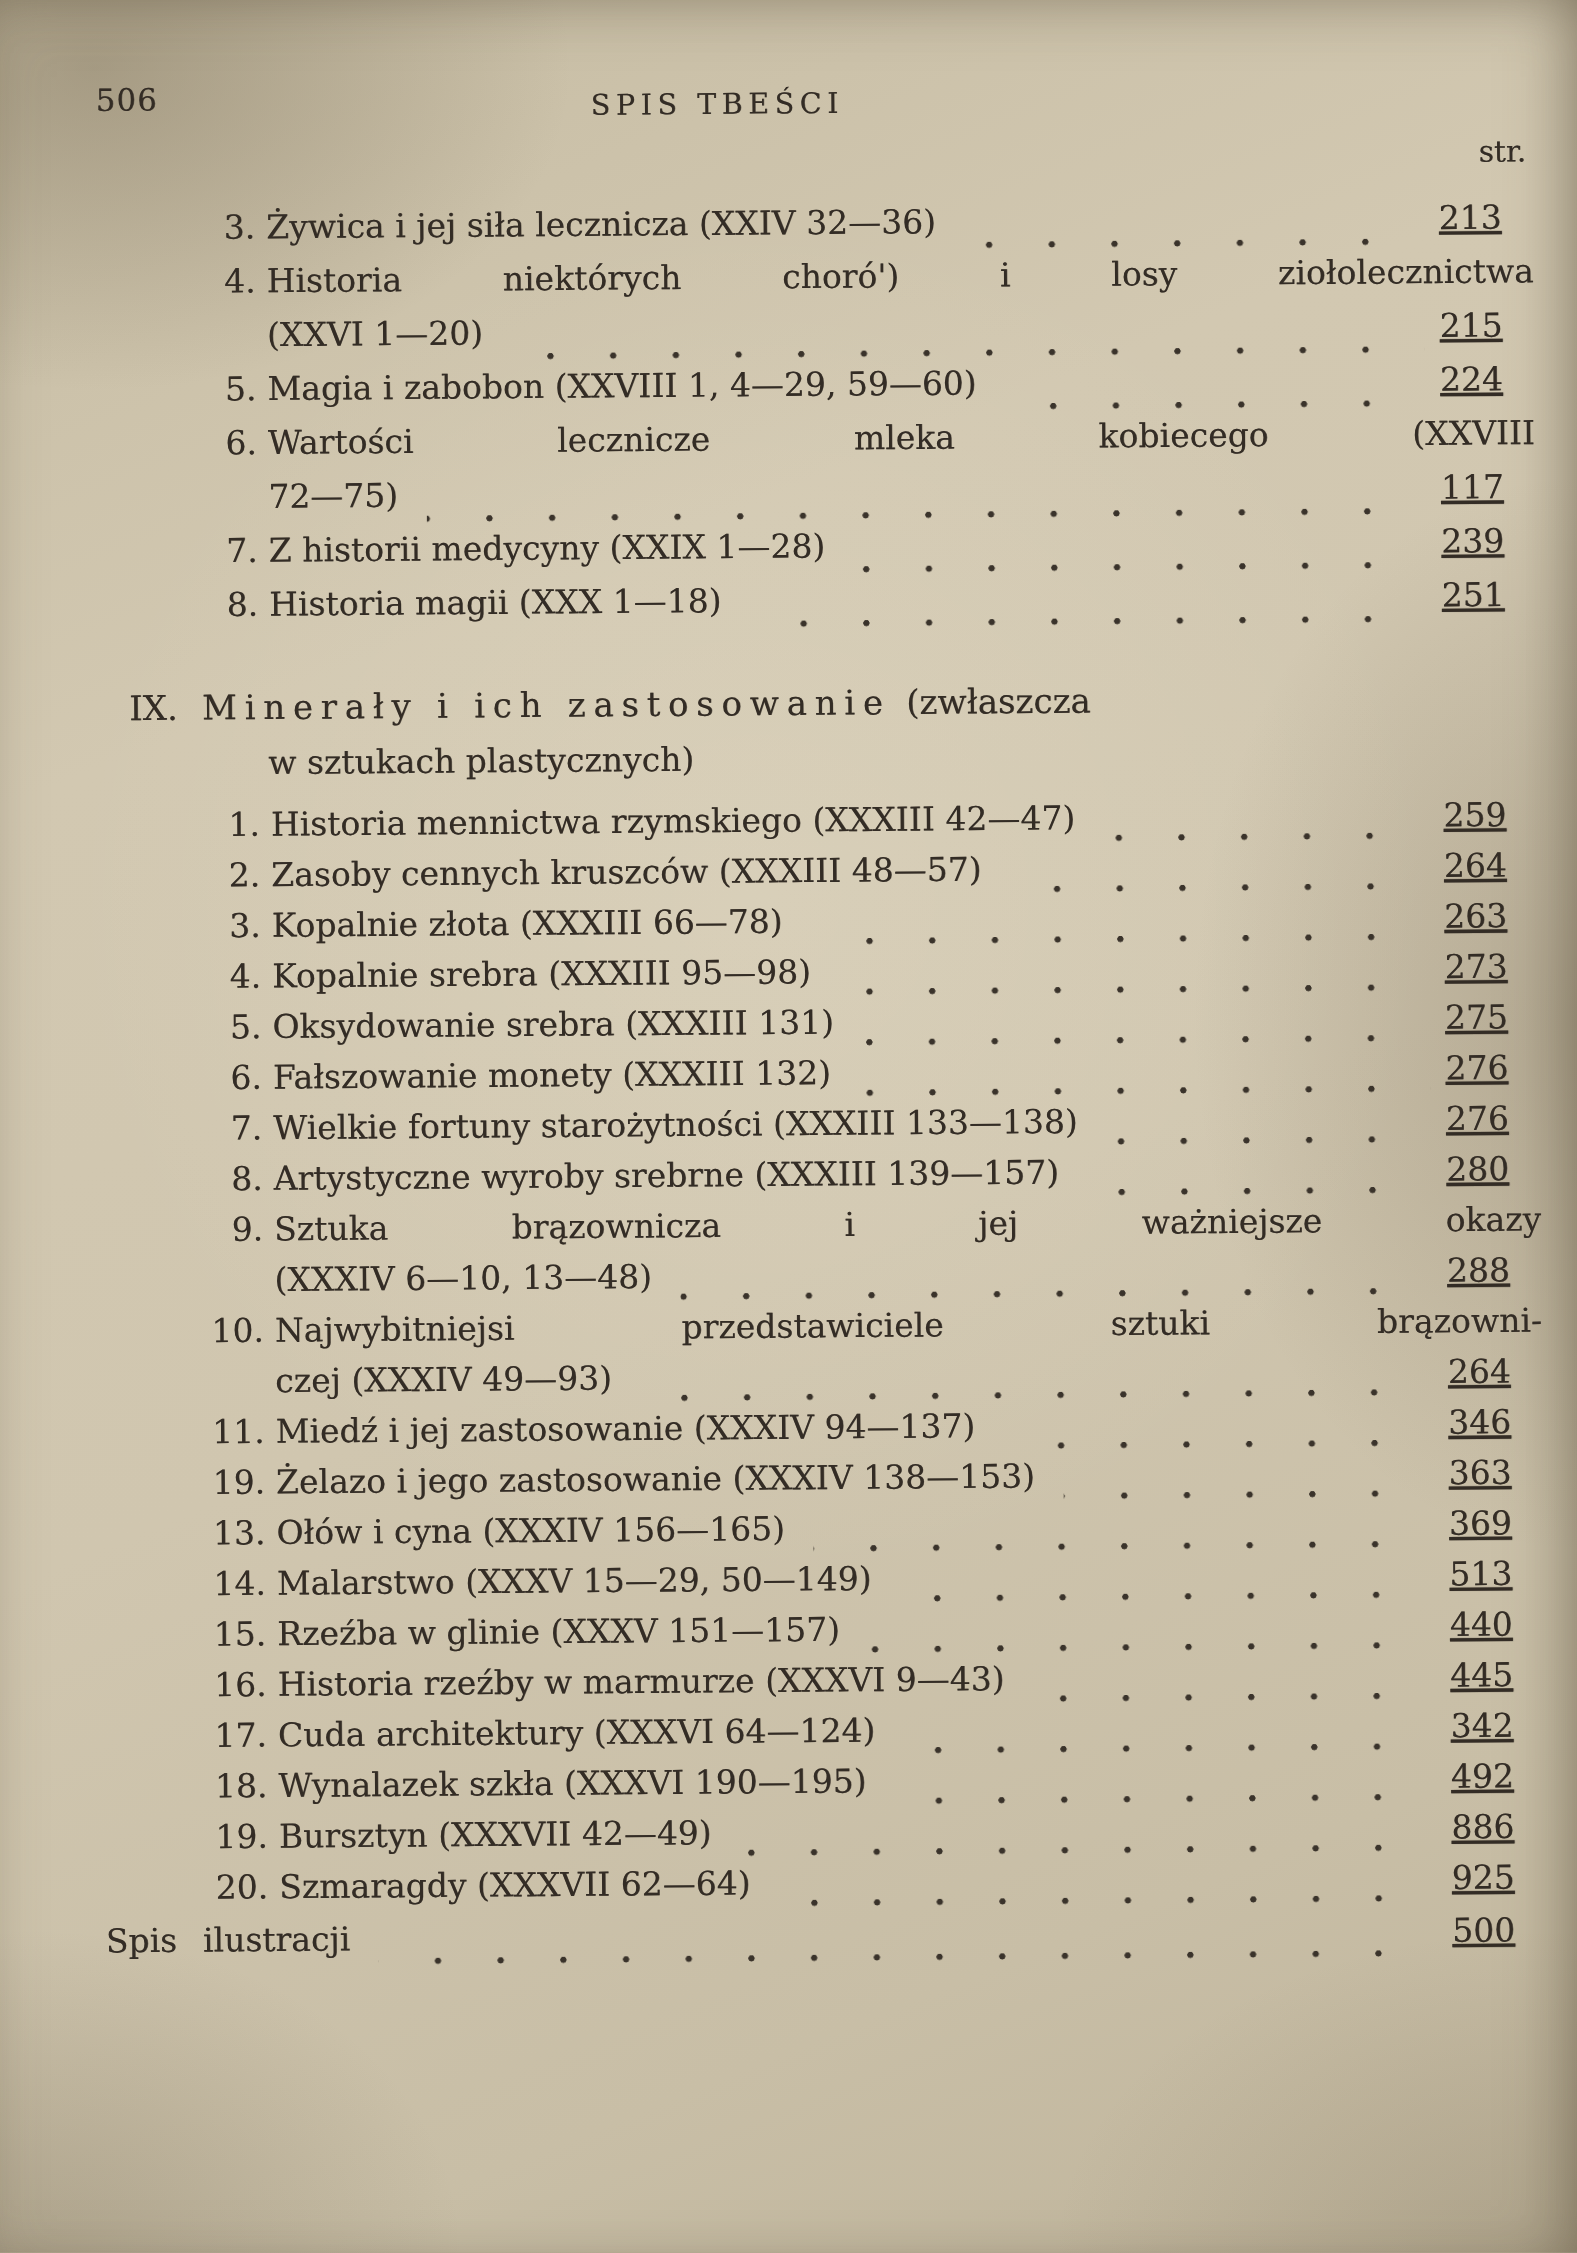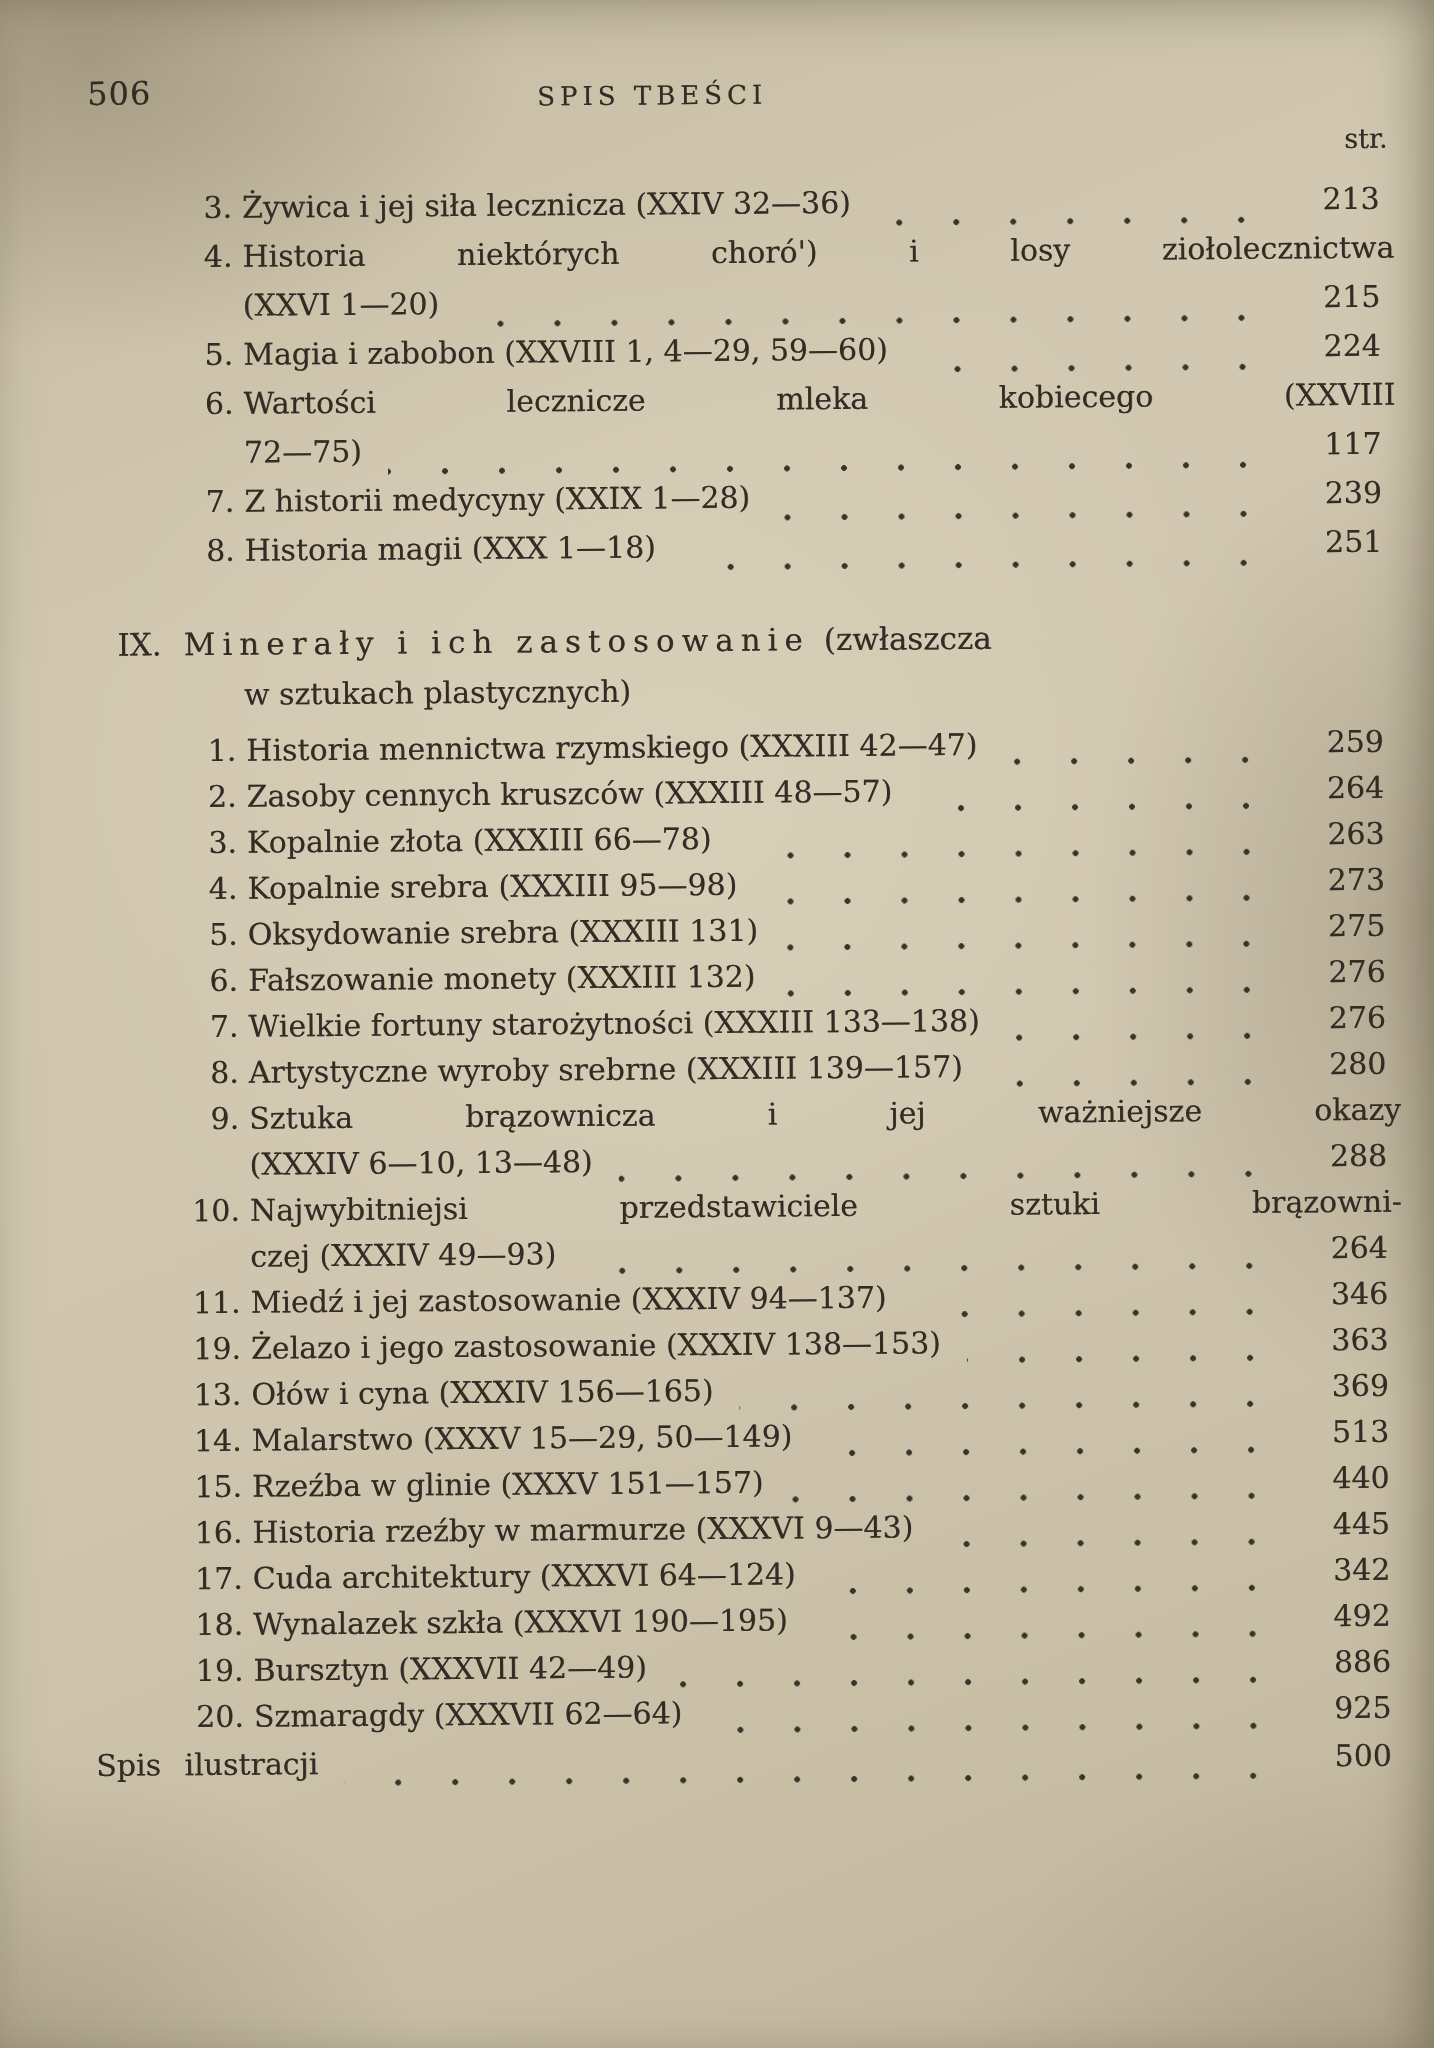--- a/index.html
+++ b/index.html
@@ -17,37 +17,37 @@
       radial-gradient(ellipse 640px 420px at 98% 100%, rgba(112,100,78,.22), transparent 70%),
       radial-gradient(ellipse 900px 900px at 48% 40%, rgba(255,250,232,.16), transparent 70%),
       linear-gradient(158deg,#c6bca3 0%, #d2c8b1 28%, #d0c6af 55%, #c8bea6 82%, #bfb49b 100%);
     box-shadow: inset -30px 0 60px -24px rgba(85,75,55,.5), inset 0 18px 60px -20px rgba(85,75,55,.35);
     color:#332c25;
   }
   .content{ transform:rotate(-0.45deg); transform-origin:50% 40%; }
 
   
   .hdr{position:relative;height:128px;}
-  .folio{position:absolute;left:92px;top:70px;font-size:32px;letter-spacing:1px;}
+  .folio{position:absolute;left:92px;top:70px;font-size:28px;letter-spacing:1px;}
   .running-head{position:absolute;left:0;right:120px;top:80px;text-align:center;font-size:26px;letter-spacing:5px;}
   .str-row{height:52px;text-align:right;padding-right:42px;font-size:27px;}
 
   
   .list{padding:6px 36px 0 180px;}
   .row{display:flex;align-items:baseline;height:49px;font-size:30px;white-space:nowrap;}
   .p2 .row{height:46px;}
   .num{flex:0 0 56px;text-align:right;padding-right:6px;}
   .txt{margin-left:4px;}
   .wrap-first .txt{flex:1 1 auto;text-align:justify;text-align-last:justify;white-space:normal;overflow:hidden;max-height:49px;}
   .leader{
     flex:1 1 auto;height:12px;margin:0 14px 6px 26px;align-self:flex-end;
     background-image:radial-gradient(circle at 4px 7px,#3a332b 2.6px,rgba(58,51,43,0) 3.1px);
     background-size:57px 12px;background-repeat:repeat-x;background-position:right center;
   }
-  .pg{flex:0 0 86px;text-align:center;}
+  .pg{flex:0 0 86px;text-align:left;text-decoration:underline;}
 
   
   .sec{padding-left:118px;margin-top:44px;}
   .sec-l1{font-size:31px;height:51px;white-space:nowrap;}
   .sec-roman{margin-right:22px;}
   .sec-spaced{letter-spacing:7px;margin-right:14px;}
   .sec-l2{font-size:30px;height:50px;padding-left:126px;}
 
   
   .footer-row{display:flex;align-items:baseline;height:48px;font-size:30px;padding:0 36px 0 88px;margin-top:2px;}

